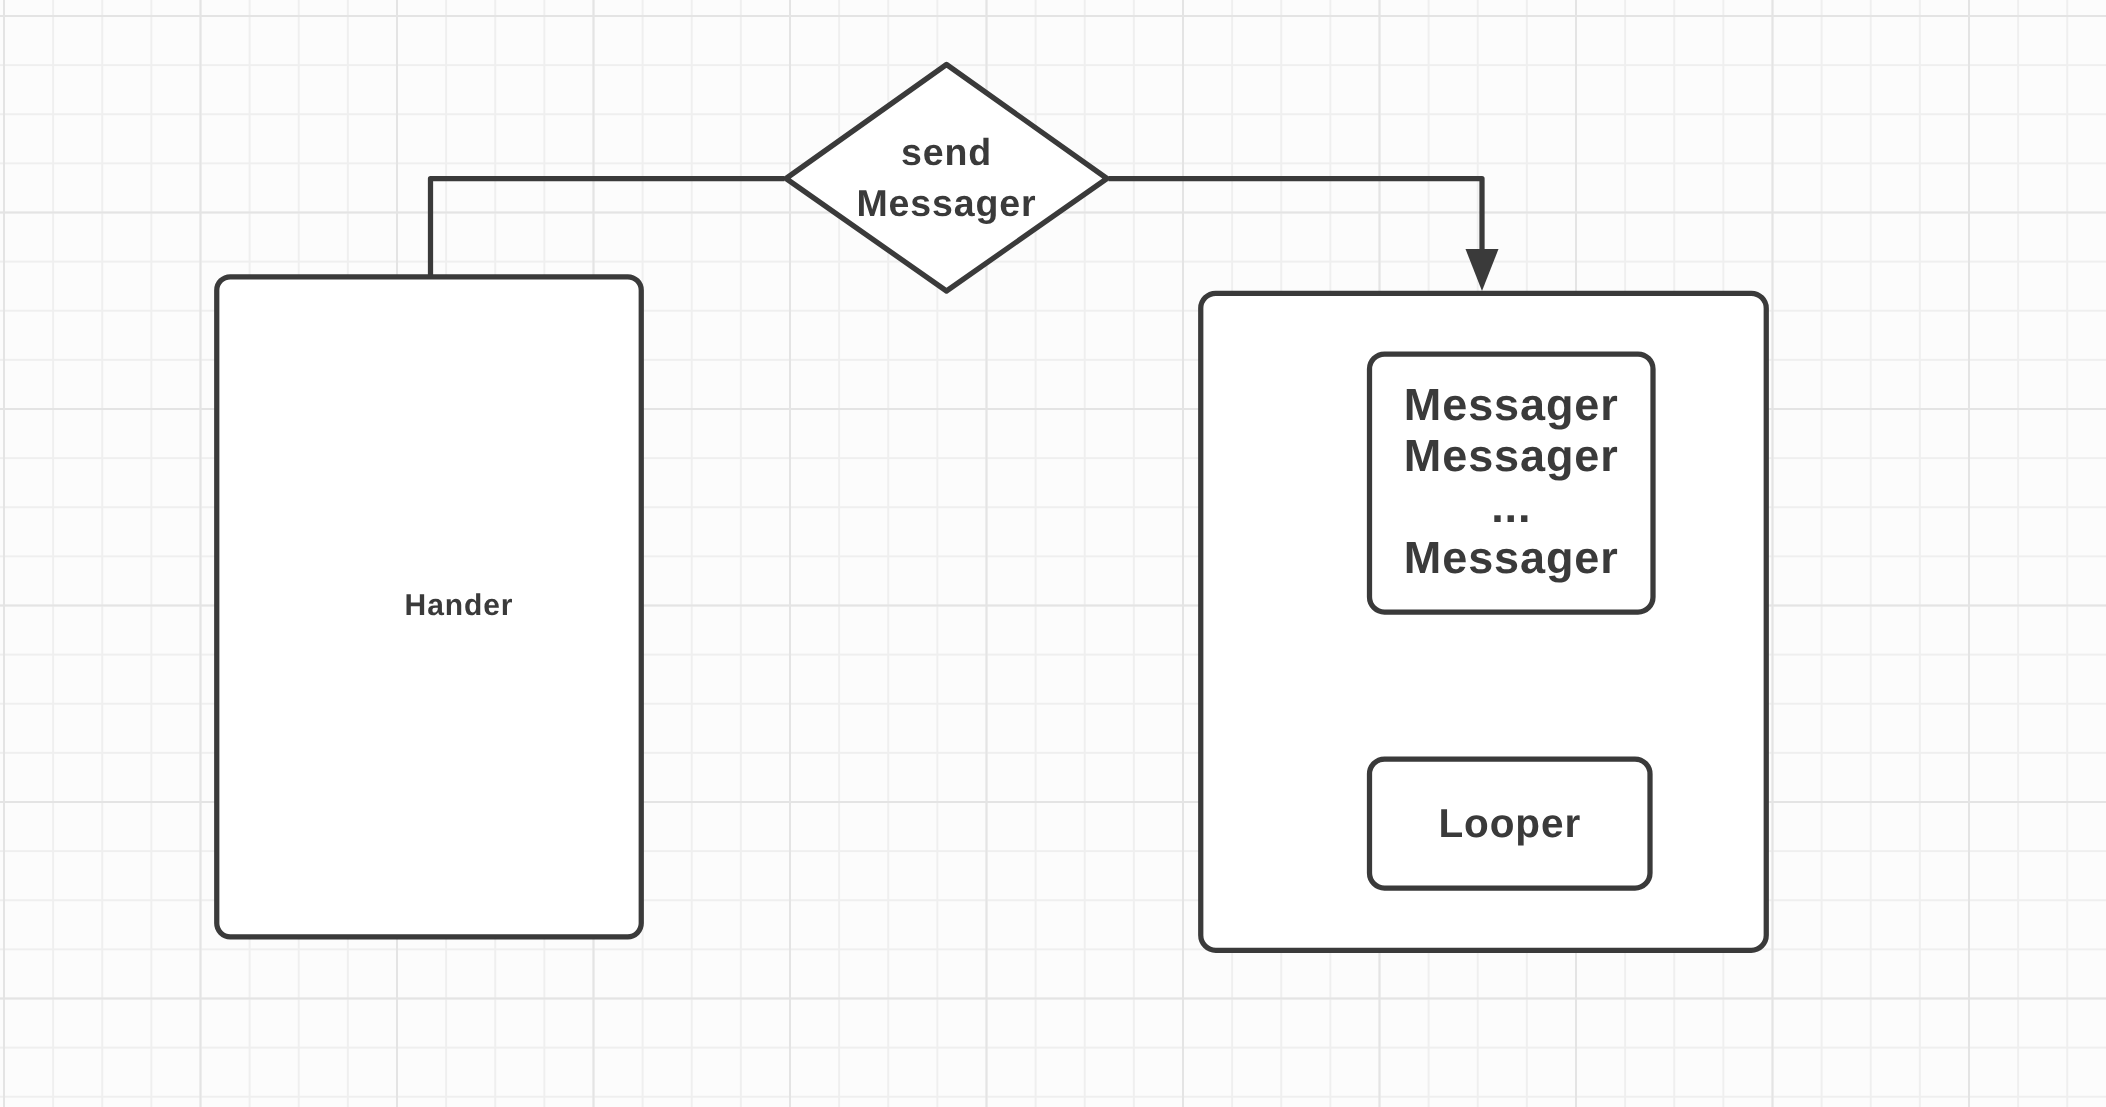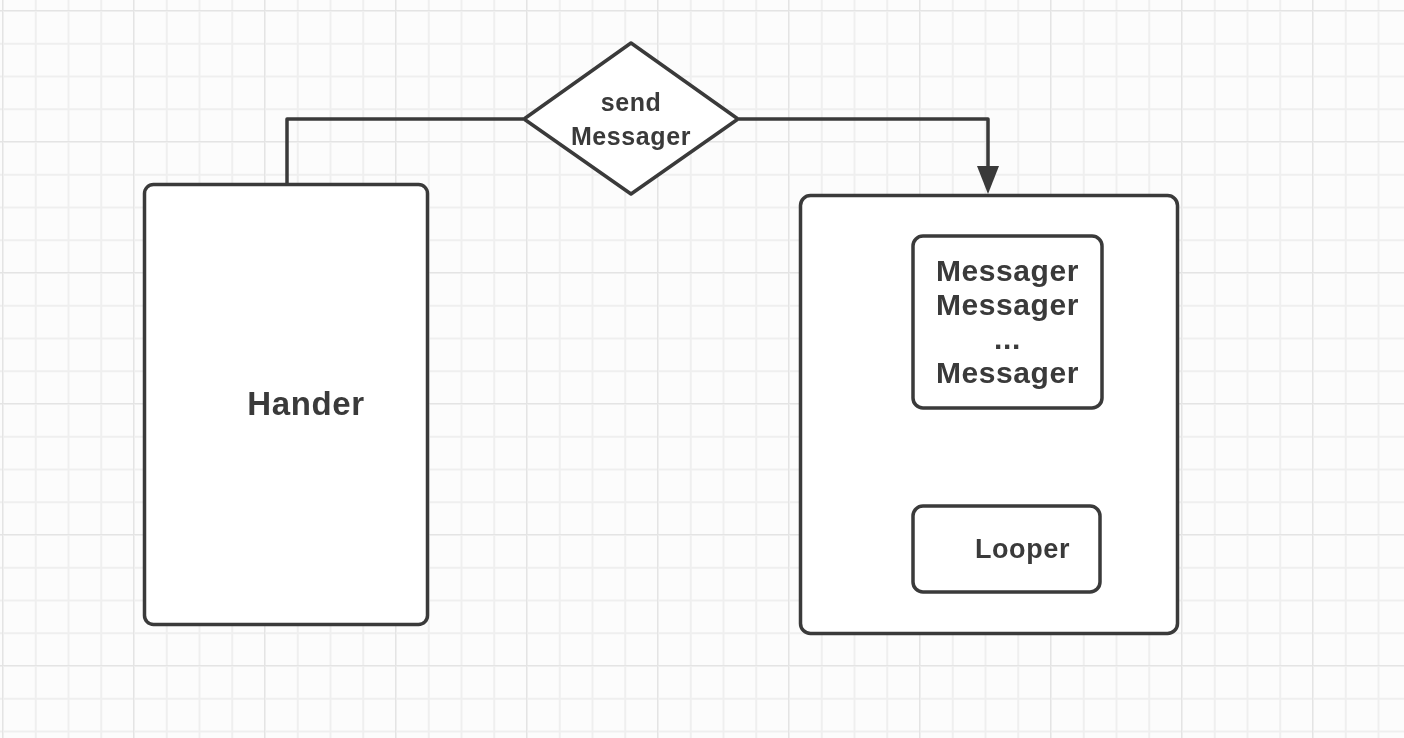--- a/index.html
+++ b/index.html
@@ -37,34 +37,33 @@
     align-items: center;
     justify-content: center;
     text-align: center;
     color: #3a3a3a;
     letter-spacing: 0.6px;
     pointer-events: none;
     font-weight: bold;
   }
   .label-hander {
     left: 144px; top: 184px; width: 324px; height: 440px;
-    font-size: 33px;
+    font-size: 20px;
   }
   .label-diamond {
     left: 524px; top: 44px; width: 214px; height: 150px;
     font-size: 25px; line-height: 34px;
   }
   .label-queue {
     left: 913px; top: 236px; width: 189px; height: 172px;
     font-size: 30px; line-height: 34px;
   }
   .label-looper {
     left: 913px; top: 506px; width: 187px; height: 86px;
     font-size: 27px;
-    padding-left: 16px;
   }
 </style>
 </head>
 <body>
 
 <div class="canvas">
 
   <svg class="diagram-layer" viewBox="0 0 1404 738" xmlns="http://www.w3.org/2000/svg">
 
     <path d="M 287 184 L 287 119 L 523 119" fill="none" stroke="#3a3a3a" stroke-width="3.5" stroke-linejoin="round"></path>

